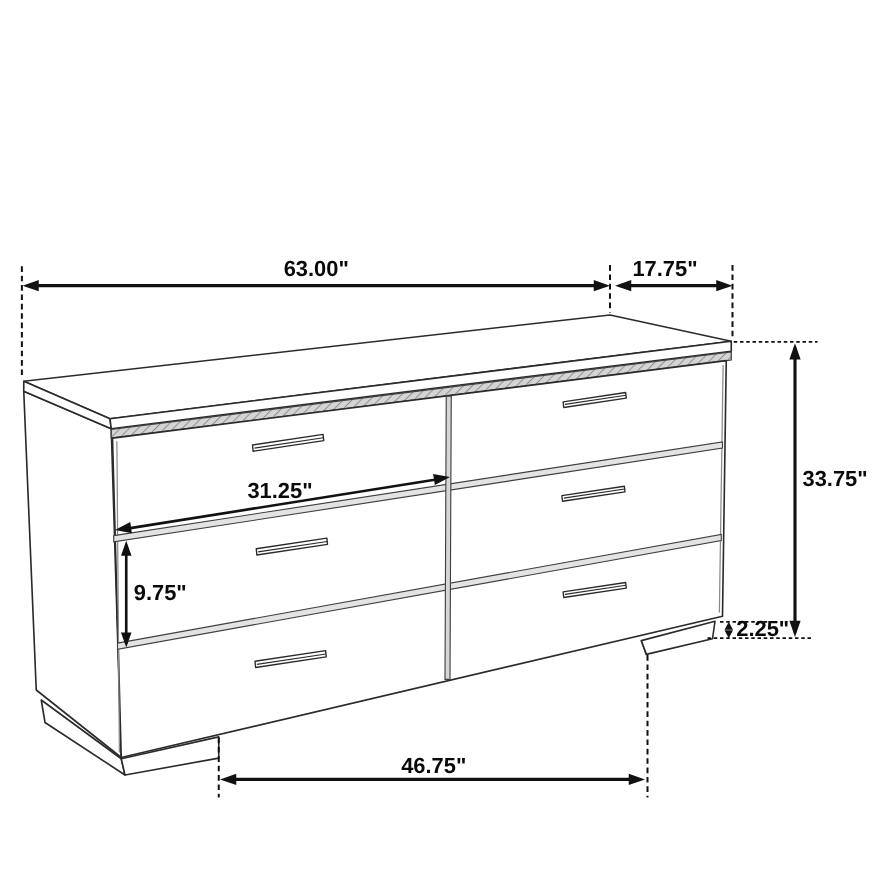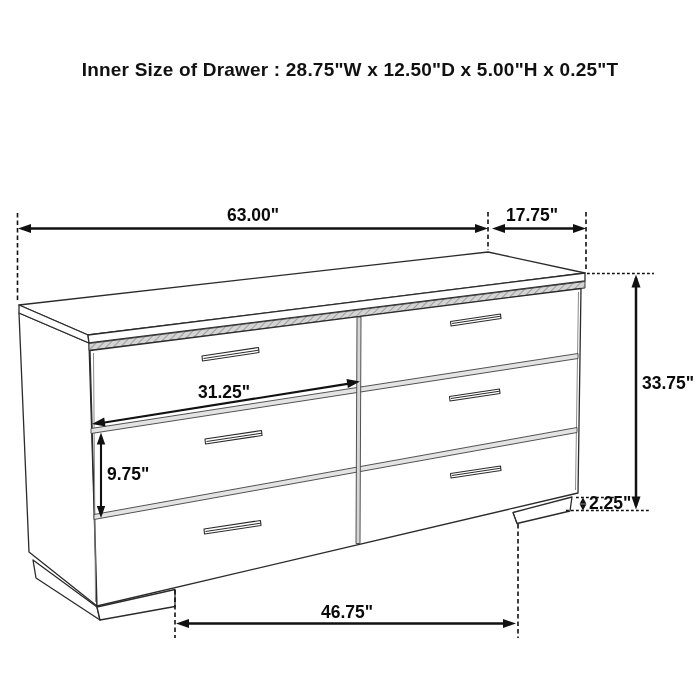--- a/index.html
+++ b/index.html
@@ -26,21 +26,20 @@
   .dimline-thin{stroke:#111;stroke-width:2.1;}
   .arrowhead{fill:#111;stroke:none;}
   .dashv{stroke:#111;stroke-width:1.6;stroke-dasharray:4.5 3;}
   .dotted{stroke:#111;stroke-width:1.5;stroke-dasharray:2.8 2.2;}
 </style>
 </head>
 <body>
 
 <div class="canvas">
 
-  <div class="title">Inner Size of Drawer : 28.75"W x 12.50"D x 5.00"H x 0.25"T</div>
 
   <svg width="700" height="700" viewBox="0 0 700 700">
 
     <defs>
       <pattern id="hatch" width="5" height="5" patternUnits="userSpaceOnUse" patternTransform="rotate(45)">
         <rect width="5" height="5" fill="#d4d4d4"></rect>
         <line x1="0" y1="0" x2="0" y2="5" stroke="#8f8f8f" stroke-width="1.6"></line>
       </pattern>
     </defs>
 

